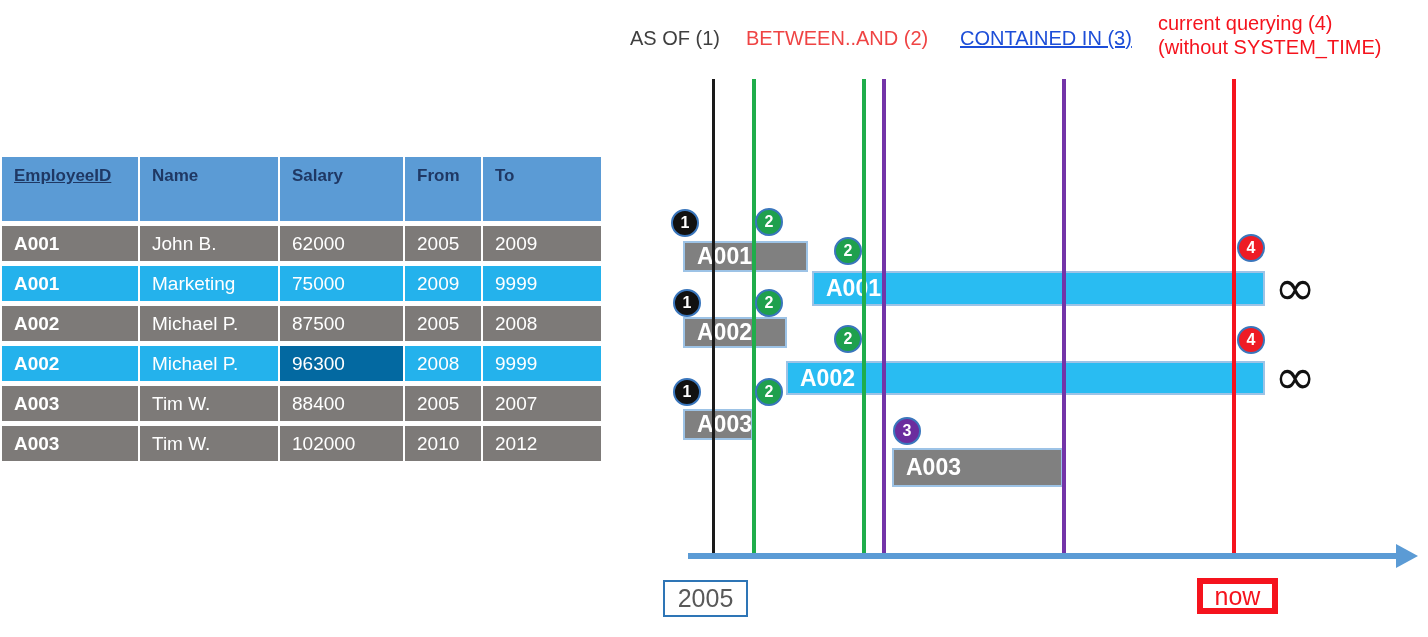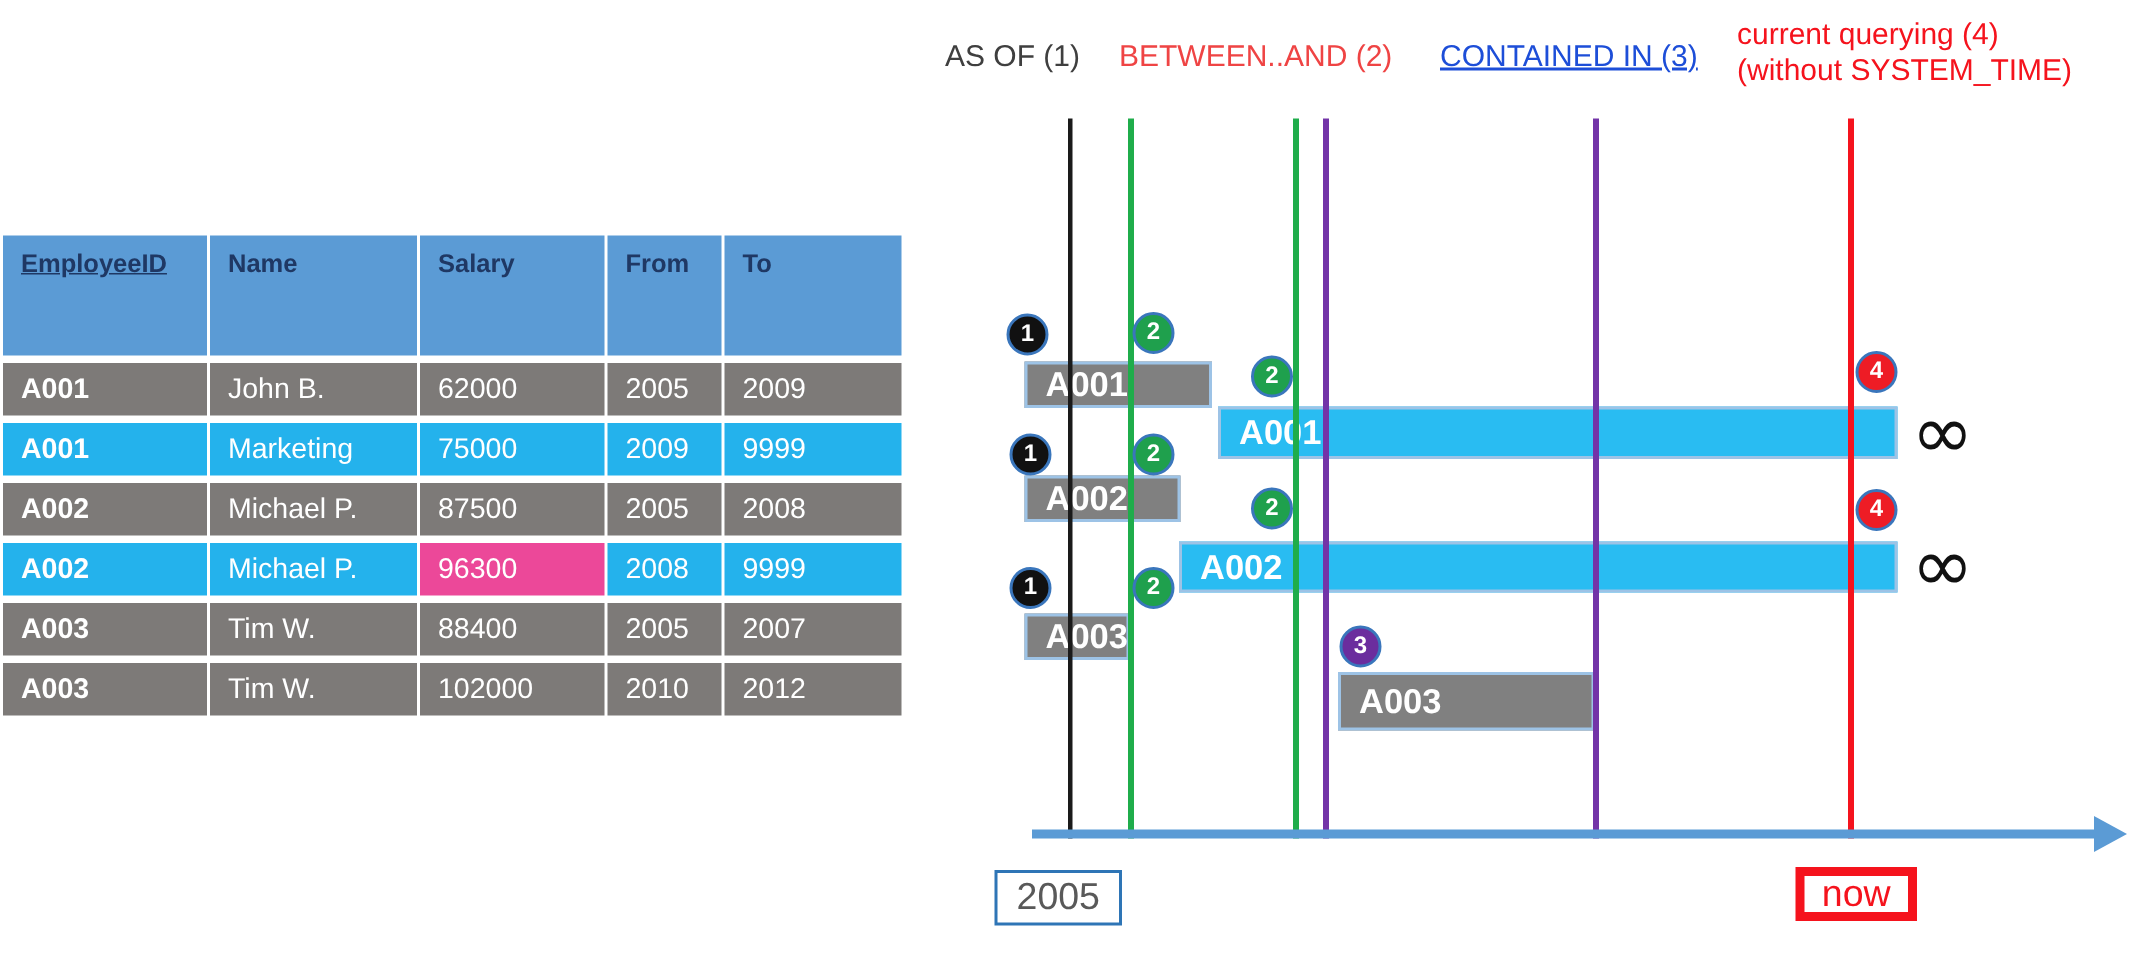--- a/index.html
+++ b/index.html
@@ -5,21 +5,21 @@
   html,body { margin:0; padding:0; background:#fff; }
   .stage {
     position:relative; width:1428px; height:637px; background:#ffffff;
     font-family:"Liberation Sans", sans-serif; overflow:hidden;
   }
 
   
   table.emp { position:absolute; left:0px; top:152px; border-collapse:separate; border-spacing:2px 5px; }
   table.emp th {
     color:#1F3864; font-size:17px; font-weight:bold; text-align:left;
-    vertical-align:top; padding:9px 0 0 12px; height:80px; box-sizing:border-box;
+    vertical-align:top; padding:9px 0 0 12px; height:64px; box-sizing:border-box;
   }
   table.emp th.underline span { text-decoration:underline; }
   table.emp td {
     color:#ffffff; font-size:19px; font-weight:normal;
     padding:0 0 0 12px; height:35px; box-sizing:border-box; vertical-align:middle;
   }
   table.emp td.c0 { font-weight:bold; }
 
   
   .legend { position:absolute; top:27px; font-size:20px; white-space:nowrap; }
@@ -95,21 +95,21 @@
         <tr>
           <td class="c0" style="background: rgb(125, 122, 120);">A002</td>
           <td class="c1" style="background: rgb(125, 122, 120);">Michael P.</td>
           <td class="c2" style="background: rgb(125, 122, 120);">87500</td>
           <td class="c3" style="background: rgb(125, 122, 120);">2005</td>
           <td class="c4" style="background: rgb(125, 122, 120);">2008</td>
         </tr>
         <tr>
           <td class="c0" style="background: rgb(36, 178, 236);">A002</td>
           <td class="c1" style="background: rgb(36, 178, 236);">Michael P.</td>
-          <td class="c2" style="background: #ec4899;">96300</td>
+          <td class="c2" style="background: #0369a1;">96300</td>
           <td class="c3" style="background: rgb(36, 178, 236);">2008</td>
           <td class="c4" style="background: rgb(36, 178, 236);">9999</td>
         </tr>
         <tr>
           <td class="c0" style="background: rgb(125, 122, 120);">A003</td>
           <td class="c1" style="background: rgb(125, 122, 120);">Tim W.</td>
           <td class="c2" style="background: rgb(125, 122, 120);">88400</td>
           <td class="c3" style="background: rgb(125, 122, 120);">2005</td>
           <td class="c4" style="background: rgb(125, 122, 120);">2007</td>
         </tr>

